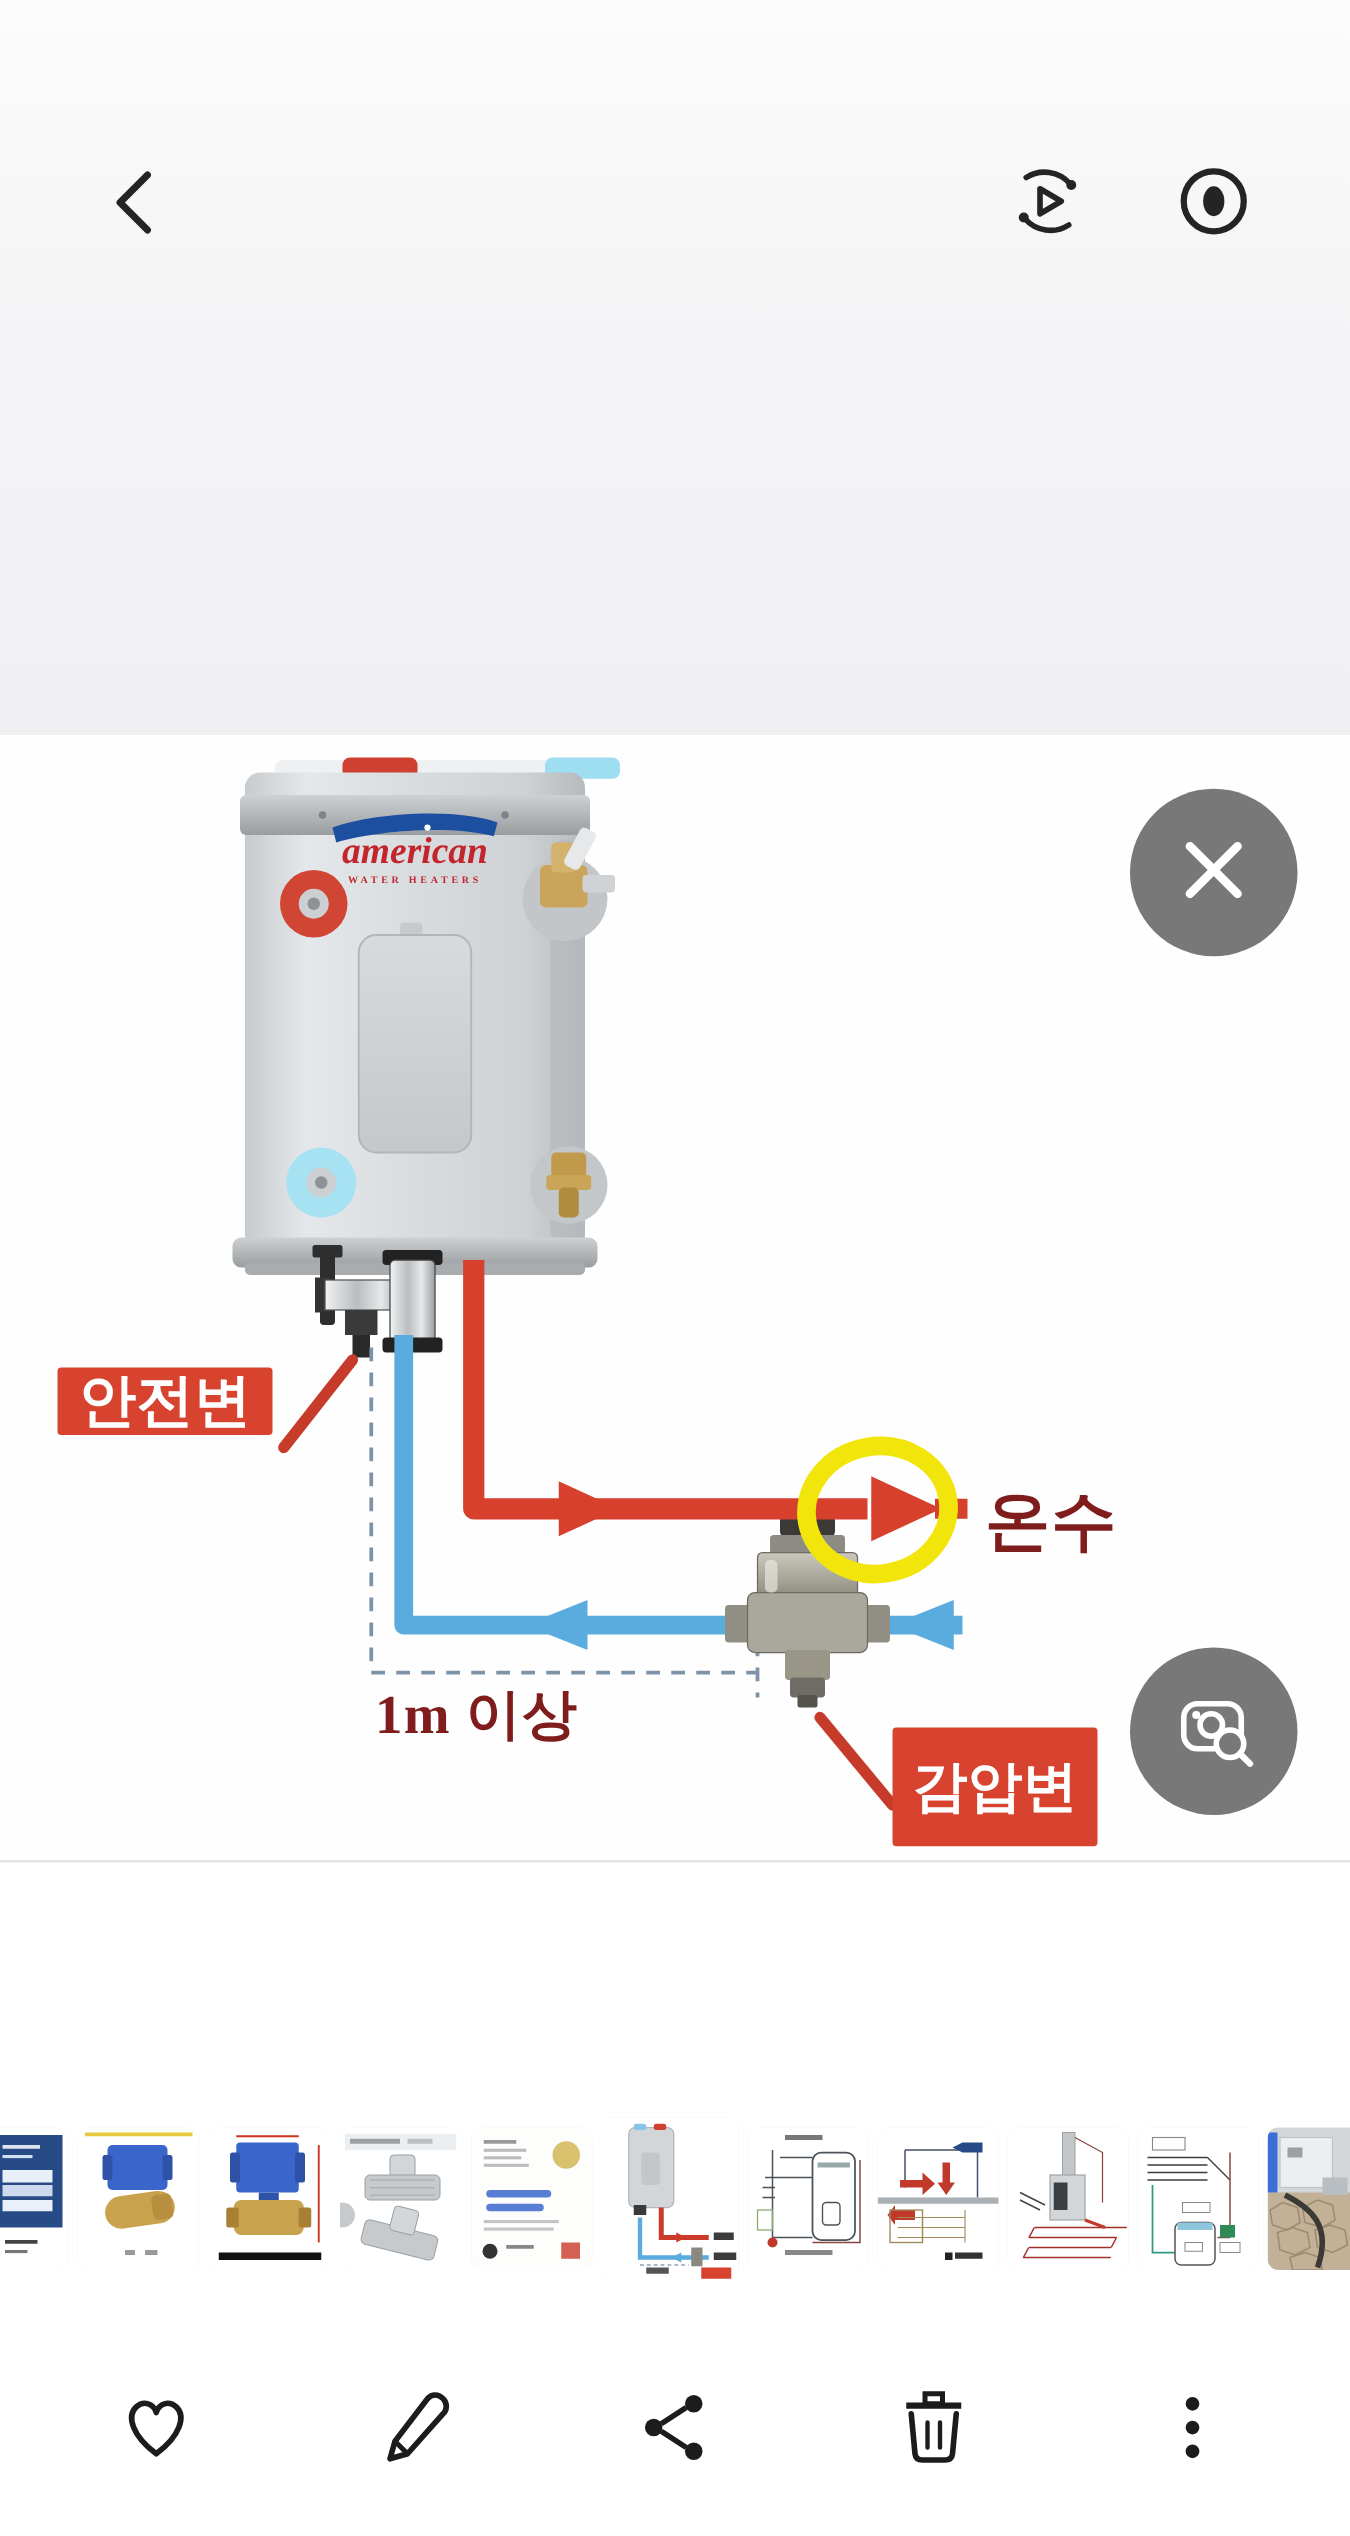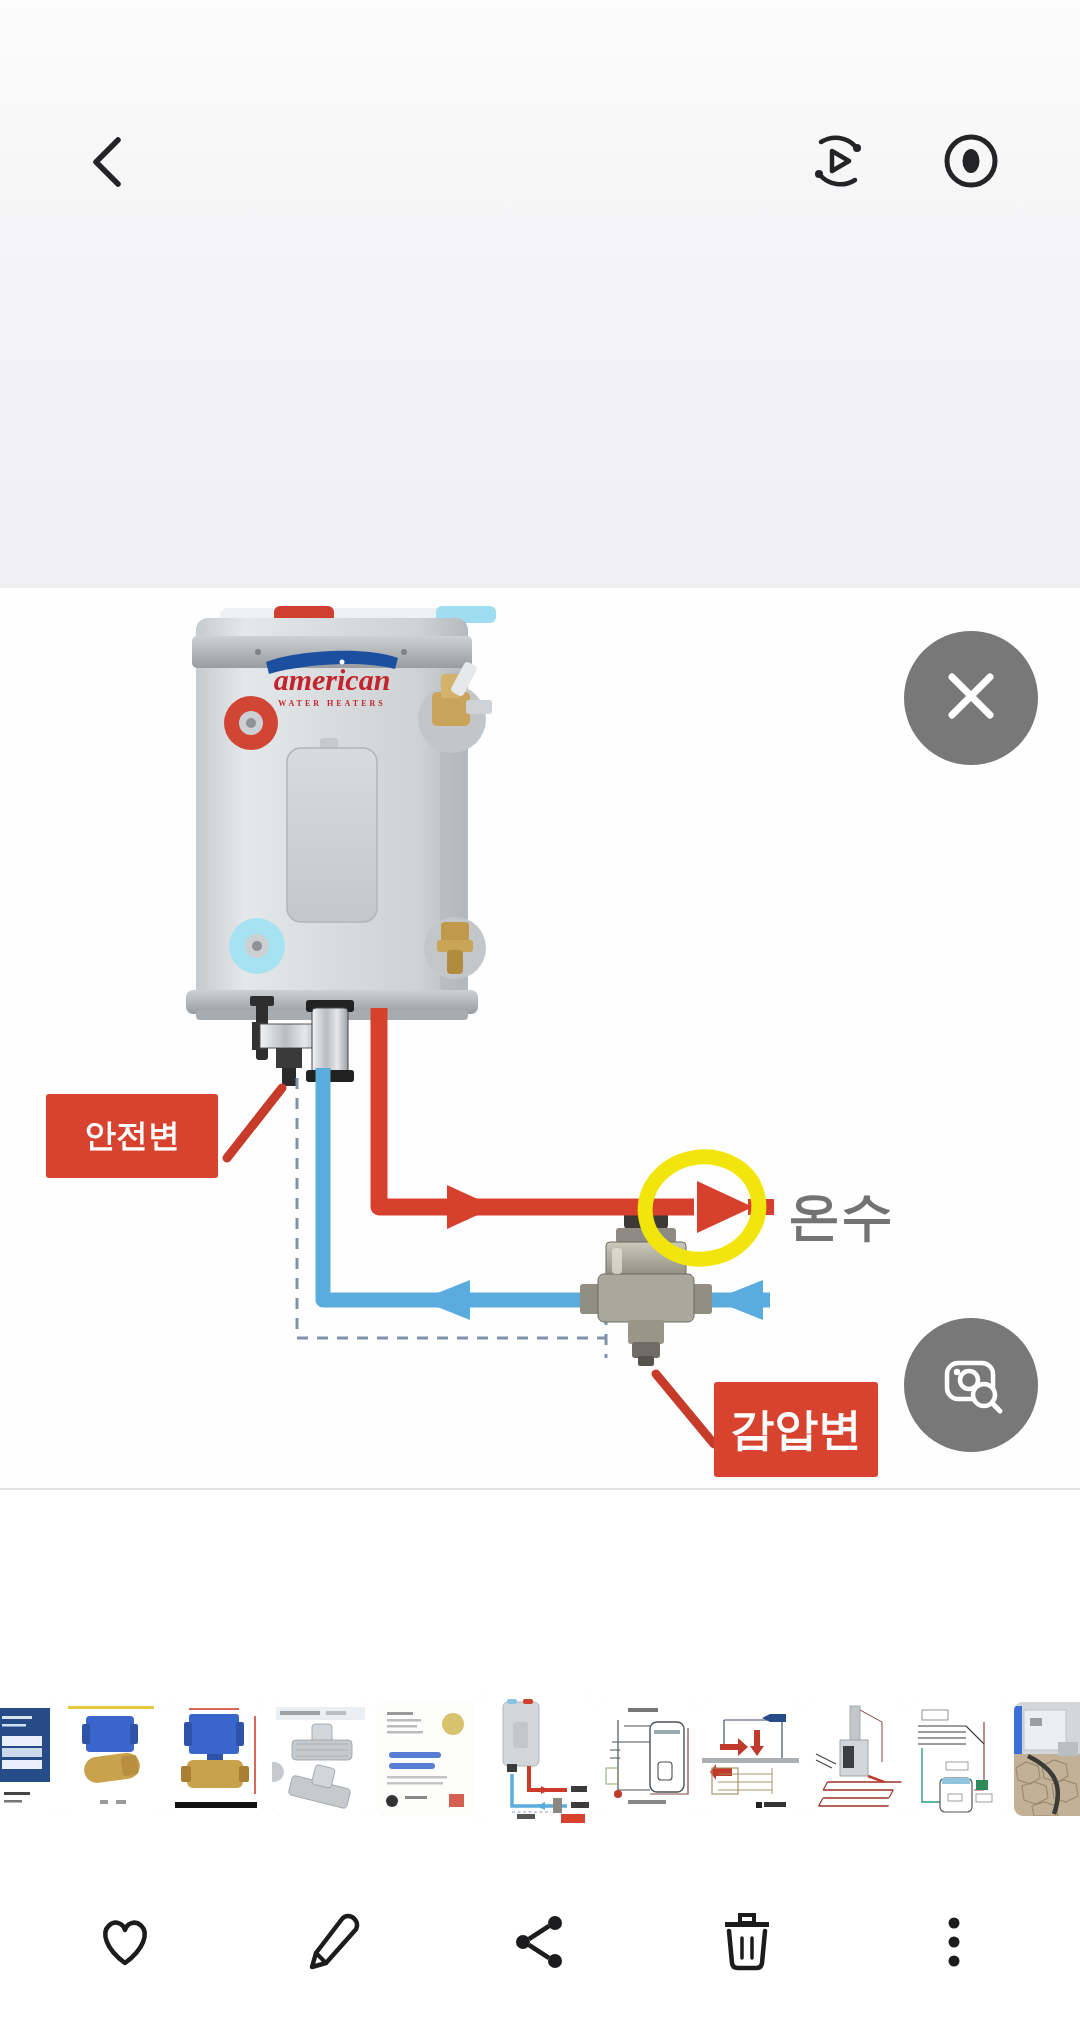--- a/index.html
+++ b/index.html
@@ -8,21 +8,21 @@
   
   #topzone{position:absolute;left:0;top:0;width:1080px;height:588px;
            background:linear-gradient(#fcfcfd 0%,#f4f4f6 45%,#f0f0f2 100%);}
   .iconbtn{position:absolute;display:flex;align-items:center;justify-content:center;cursor:pointer;}
   
   #photo{position:absolute;left:0;top:588px;width:1080px;height:900px;background:#fefefe;
          border-bottom:2px solid #e4e4e6;}
   #diagram-svg{position:absolute;left:0;top:0;}
   .anno-box{position:absolute;display:flex;align-items:center;justify-content:center;
             background:#d8432f;color:#fff;font-weight:bold;border-radius:3px;}
-  .anno-text{position:absolute;color:#737373;font-weight:bold;white-space:nowrap;
+  .anno-text{position:absolute;color:#7f1d1d;font-weight:bold;white-space:nowrap;
              letter-spacing:1px;}
   .ovl-circle{position:absolute;width:134px;height:134px;border-radius:50%;background:#787878;
               display:flex;align-items:center;justify-content:center;}
   
   #thumbstrip{position:absolute;left:0;top:1694px;width:1080px;height:130px;}
   .thumb{position:absolute;top:8px;width:97px;height:114px;border-radius:9px;overflow:hidden;
          background:#fff;box-shadow:0 0 0 1px #ececee inset;}
   .thumb.sel{top:0;width:112px;height:130px;}
   .thumb svg{display:block;width:100%;height:100%;}
   
@@ -182,22 +182,23 @@
       </g>
 
       <ellipse cx="702" cy="620" rx="57" ry="51" fill="none" stroke="#f2e50c" stroke-width="15" transform="rotate(-10 702 620)"></ellipse>
 
       <g stroke="#c63b29" stroke-width="9" stroke-linecap="round">
         <path d="M227 570 L282 500"></path>
         <path d="M656 786 L714 856"></path>
       </g>
     </svg>
 
-    <div class="anno-box" style="left:46px;top:506px;width:172px;height:84px;font-size:32px;">안전변</div>
+    <div class="anno-box" style="left:46px;top:506px;width:172px;height:54px;font-size:46px;">안전변</div>
     <div class="anno-text" style="left:788px;top:594px;font-size:52px;">온수</div>
+    <div class="anno-text" style="left:300px;top:754px;font-size:44px;">1m 이상</div>
     <div class="anno-box" style="left:714px;top:794px;width:164px;height:95px;font-size:44px;">감압변</div>
 
     <div class="ovl-circle" style="left:904px;top:43px;">
       <span>
         <svg width="134" height="134" viewBox="0 0 134 134">
           <path d="M48 48 L86 86 M86 48 L48 86" stroke="#fff" stroke-width="7" stroke-linecap="round"></path>
         </svg>
       </span>
     </div>
     <div class="ovl-circle" style="left:904px;top:730px;">

